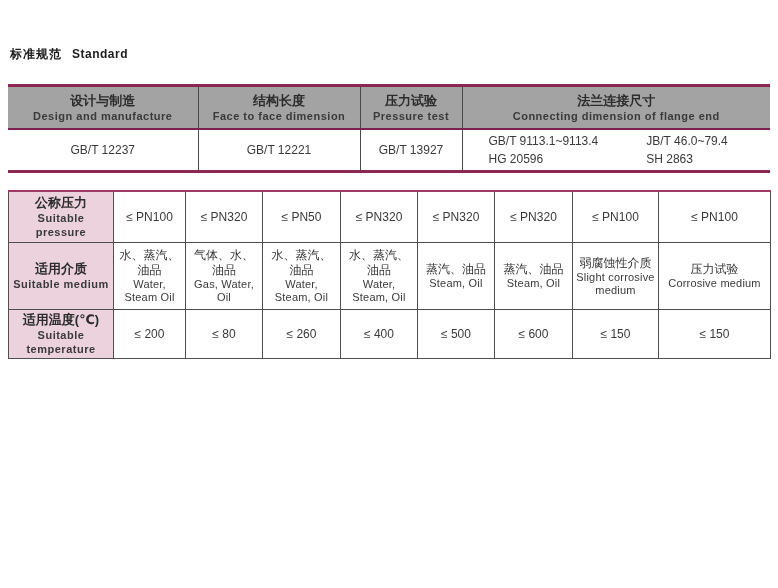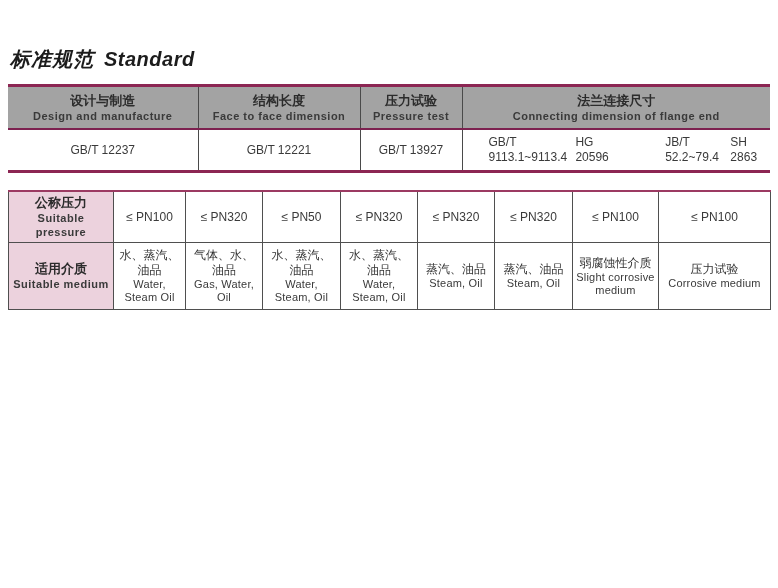--- a/index.html
+++ b/index.html
@@ -6,23 +6,22 @@
   .page{
     position:relative;
     width:778px;height:588px;
     background:#ffffff;
     font-family:"Liberation Sans","DejaVu Sans",sans-serif;
     color:#333;
     overflow:hidden;
   }
   .page-title{
     position:absolute;left:10px;top:46px;
-    font-size:20px;font-weight:bold;color:#1c1c1c;
+    font-size:12px;font-weight:bold;color:#1c1c1c;
     letter-spacing:1px;
-    font-style:italic;
   }
   .page-title .en{margin-left:10px;letter-spacing:0.5px;}
 
   
   table{border-collapse:collapse;table-layout:fixed;}
   .std-table{
     position:absolute;left:8px;top:84px;width:762px;
     border-top:3px solid #8c2653;
     border-bottom:3px solid #8c2653;
   }
@@ -39,21 +38,21 @@
     border-left:1px solid #4a4a4a;
     height:36px;
     text-align:center;
     font-size:12px;color:#3a3a3a;
     padding:2px 4px;
   }
   .std-table td:first-child{border-left:none;}
   .hdr-zh{display:block;font-size:13px;font-weight:bold;color:#2c2c2c;line-height:16px;}
   .hdr-en{display:block;font-size:11px;color:#3a3a3a;line-height:14px;letter-spacing:0.5px;font-weight:bold;}
   .flange-cell{display:flex;justify-content:flex-start;gap:48px;padding-left:22px;text-align:left;}
-  .flange-col{display:flex;flex-direction:row;gap:3px;font-size:12px;color:#3a3a3a;line-height:15px;}
+  .flange-col{display:flex;flex-direction:column;gap:3px;font-size:12px;color:#3a3a3a;line-height:15px;}
 
   
   .spec-table{
     position:absolute;left:8px;top:190px;width:762px;
     border-top:2px solid #9c3a62;
   }
   .spec-table td{
     border:1px solid #4f4f4f;
     text-align:center;
     font-size:12px;color:#3a3a3a;
@@ -109,21 +108,21 @@
       <td>GB/T 12237</td>
       <td>GB/T 12221</td>
       <td>GB/T 13927</td>
       <td>
         <div class="flange-cell">
           <div class="flange-col">
             <span>GB/T 9113.1~9113.4</span>
             <span>HG 20596</span>
           </div>
           <div class="flange-col">
-            <span>JB/T 52.2~79.4</span>
+            <span>JB/T 46.0~79.4</span>
             <span>SH 2863</span>
           </div>
         </div>
       </td>
     </tr>
   </tbody>
     </table>
 
   <table class="spec-table">
     <colgroup>
@@ -183,16 +182,30 @@
       </td>
       <td>
         <span class="cell-zh">弱腐蚀性介质</span>
         <span class="cell-en">Slight corrosive medium</span>
       </td>
       <td>
         <span class="cell-zh">压力试验</span>
         <span class="cell-en">Corrosive medium</span>
       </td>
     </tr>
+    <tr class="row-temp">
+      <td class="rowhead">
+        <span class="hdr-zh">适用温度(℃)</span>
+        <span class="hdr-en">Suitable temperature</span>
+      </td>
+      <td>≤ 200</td>
+      <td>≤ 80</td>
+      <td>≤ 260</td>
+      <td>≤ 400</td>
+      <td>≤ 500</td>
+      <td>≤ 600</td>
+      <td>≤ 150</td>
+      <td>≤ 150</td>
+    </tr>
   </tbody>
     </table>
 
 </div>
 
 </body></html>

